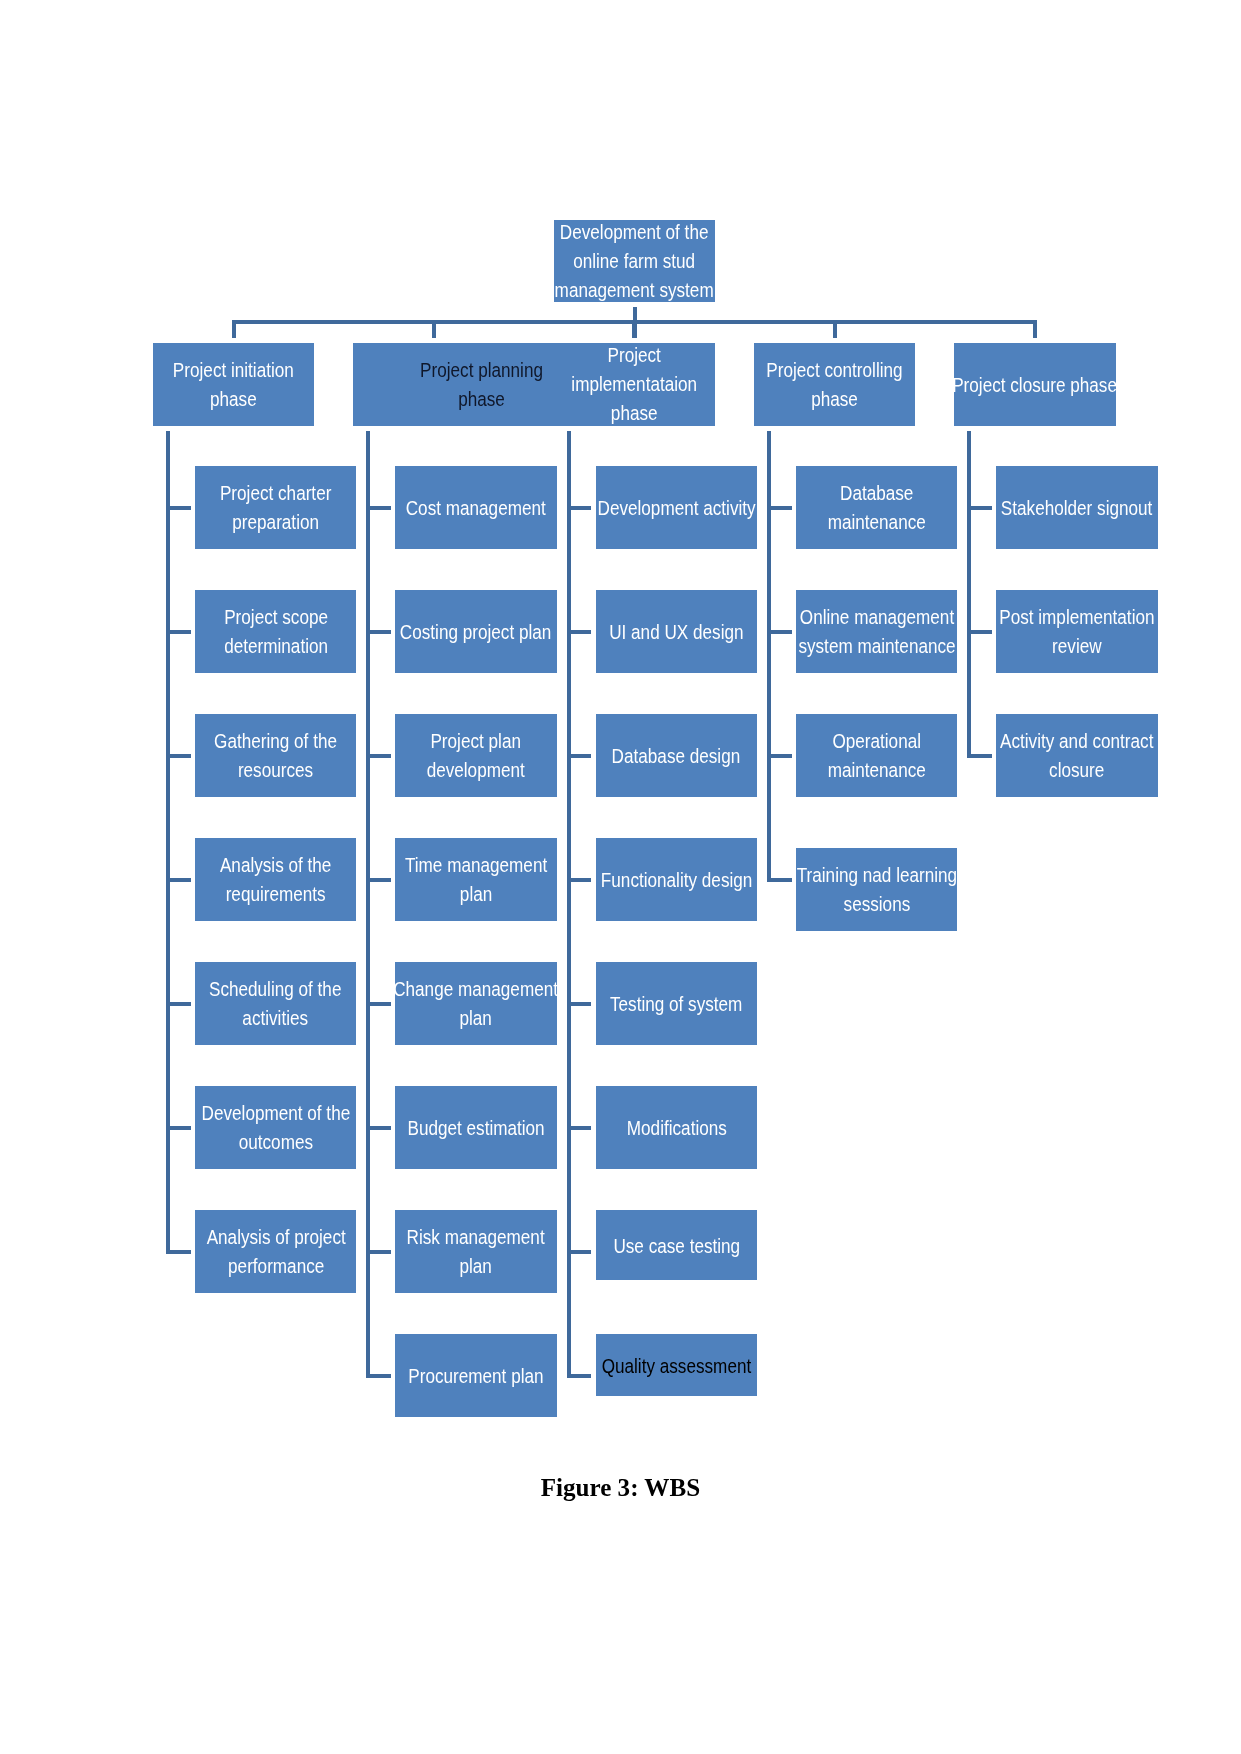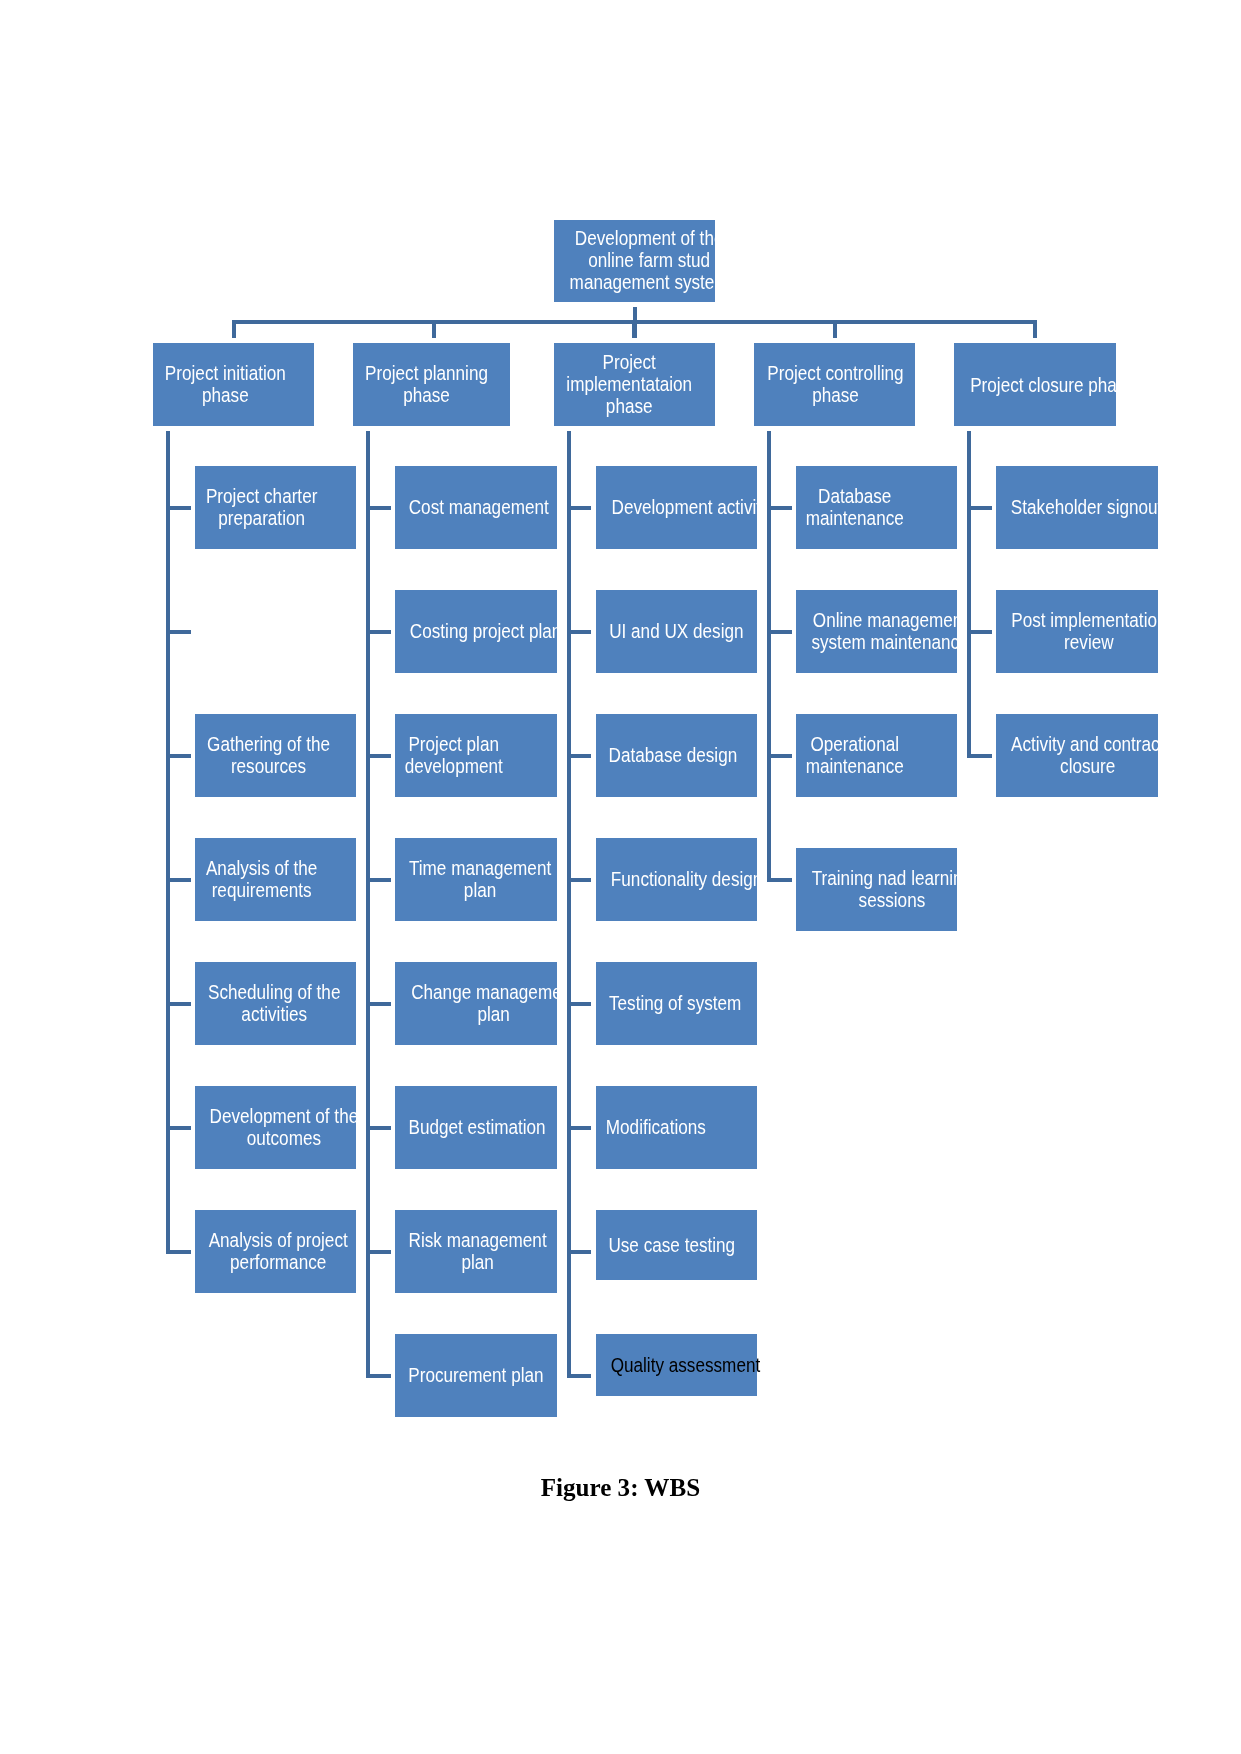--- a/index.html
+++ b/index.html
@@ -4,22 +4,22 @@
 <title>Figure 3: WBS</title>
 <style>
   html,body{margin:0;padding:0;background:#ffffff;}
   body{width:1241px;height:1754px;overflow:hidden;
        font-family:"Liberation Sans",sans-serif;
        -webkit-font-smoothing:antialiased;}
   #page{position:relative;width:1241px;height:1754px;background:#ffffff;}
 
   
   .box{position:absolute;background:#4f81bd;color:#ffffff;
-       display:flex;align-items:center;
-       text-align:center;line-height:22px;font-size:20.5px;
+       display:flex;align-items:center;justify-content:center;
+       text-align:center;line-height:29px;font-size:20.5px;
        font-family:"Liberation Sans",sans-serif;
        white-space:nowrap;overflow:visible;}
   .box > .box-label{display:block;position:relative;transform:scaleX(0.836);}
 
   
   .conn{position:absolute;background:#3f699b;}
 
   
   .caption{position:absolute;left:0;width:100%;text-align:center;
            font-family:"Liberation Serif",serif;font-weight:bold;
@@ -37,20 +37,23 @@
     <div class="conn" style="left: 231.5px; top: 320px; width: 805.4px; height: 4px; background: rgb(63, 105, 155);"></div>
     <div class="conn" style="left: 231.5px; top: 320px; width: 4px; height: 18px; background: rgb(63, 105, 155);"></div>
     <div class="box" style="left: 152.8px; top: 343.2px; width: 161.4px; height: 82.8px; background: rgb(79, 129, 189); color: rgb(255, 255, 255);">
       <span class="box-label" style="margin-top: -0.75px;">Project initiation<br>phase</span>
     </div>
     <div class="conn" style="left: 166px; top: 430.5px; width: 4px; height: 823px; background: rgb(63, 105, 155);"></div>
     <div class="box" style="left: 195px; top: 466.1px; width: 161.4px; height: 82.8px; background: rgb(79, 129, 189); color: rgb(255, 255, 255);">
       <span class="box-label" style="margin-top: -0.75px;">Project charter<br>preparation</span>
     </div>
     <div class="conn" style="left: 166px; top: 505.5px; width: 24.7px; height: 4px; background: rgb(63, 105, 155);"></div>
+    <div class="box" style="left: 195px; top: 590.1px; width: 161.4px; height: 82.8px; background: rgb(79, 129, 189); color: rgb(255, 255, 255);">
+      <span class="box-label" style="margin-top: -0.75px;">Project scope<br>determination</span>
+    </div>
     <div class="conn" style="left: 166px; top: 629.5px; width: 24.7px; height: 4px; background: rgb(63, 105, 155);"></div>
     <div class="box" style="left: 195px; top: 714.1px; width: 161.4px; height: 82.8px; background: rgb(79, 129, 189); color: rgb(255, 255, 255);">
       <span class="box-label" style="margin-top: -0.75px;">Gathering of the<br>resources</span>
     </div>
     <div class="conn" style="left: 166px; top: 753.5px; width: 24.7px; height: 4px; background: rgb(63, 105, 155);"></div>
     <div class="box" style="left: 195px; top: 838.1px; width: 161.4px; height: 82.8px; background: rgb(79, 129, 189); color: rgb(255, 255, 255);">
       <span class="box-label" style="margin-top: -0.75px;">Analysis of the<br>requirements</span>
     </div>
     <div class="conn" style="left: 166px; top: 877.5px; width: 24.7px; height: 4px; background: rgb(63, 105, 155);"></div>
     <div class="box" style="left: 195px; top: 962.1px; width: 161.4px; height: 82.8px; background: rgb(79, 129, 189); color: rgb(255, 255, 255);">
@@ -59,21 +62,21 @@
     <div class="conn" style="left: 166px; top: 1001.5px; width: 24.7px; height: 4px; background: rgb(63, 105, 155);"></div>
     <div class="box" style="left: 195px; top: 1086.1px; width: 161.4px; height: 82.8px; background: rgb(79, 129, 189); color: rgb(255, 255, 255);">
       <span class="box-label" style="margin-top: -0.75px;">Development of the<br>outcomes</span>
     </div>
     <div class="conn" style="left: 166px; top: 1125.5px; width: 24.7px; height: 4px; background: rgb(63, 105, 155);"></div>
     <div class="box" style="left: 195px; top: 1210.1px; width: 161.4px; height: 82.8px; background: rgb(79, 129, 189); color: rgb(255, 255, 255);">
       <span class="box-label" style="margin-top: -0.75px;">Analysis of project<br>performance</span>
     </div>
     <div class="conn" style="left: 166px; top: 1249.5px; width: 24.7px; height: 4px; background: rgb(63, 105, 155);"></div>
     <div class="conn" style="left: 431.85px; top: 320px; width: 4px; height: 18px; background: rgb(63, 105, 155);"></div>
-    <div class="box" style="left: 353.15px; top: 343.2px; width: 157px; height: 82.8px; background: rgb(79, 129, 189); color: #ffffff;">
+    <div class="box" style="left: 353.15px; top: 343.2px; width: 185px; height: 82.8px; background: rgb(79, 129, 189); color: #0f172a; padding-left: 36px;">
       <span class="box-label" style="margin-top: -0.75px;">Project planning<br>phase</span>
     </div>
     <div class="conn" style="left: 366.35px; top: 430.5px; width: 4px; height: 947px; background: rgb(63, 105, 155);"></div>
     <div class="box" style="left: 395.35px; top: 466.1px; width: 161.4px; height: 82.8px; background: rgb(79, 129, 189); color: rgb(255, 255, 255);">
       <span class="box-label">Cost management</span>
     </div>
     <div class="conn" style="left: 366.35px; top: 505.5px; width: 24.7px; height: 4px; background: rgb(63, 105, 155);"></div>
     <div class="box" style="left: 395.35px; top: 590.1px; width: 161.4px; height: 82.8px; background: rgb(79, 129, 189); color: rgb(255, 255, 255);">
       <span class="box-label">Costing project plan</span>
     </div>

